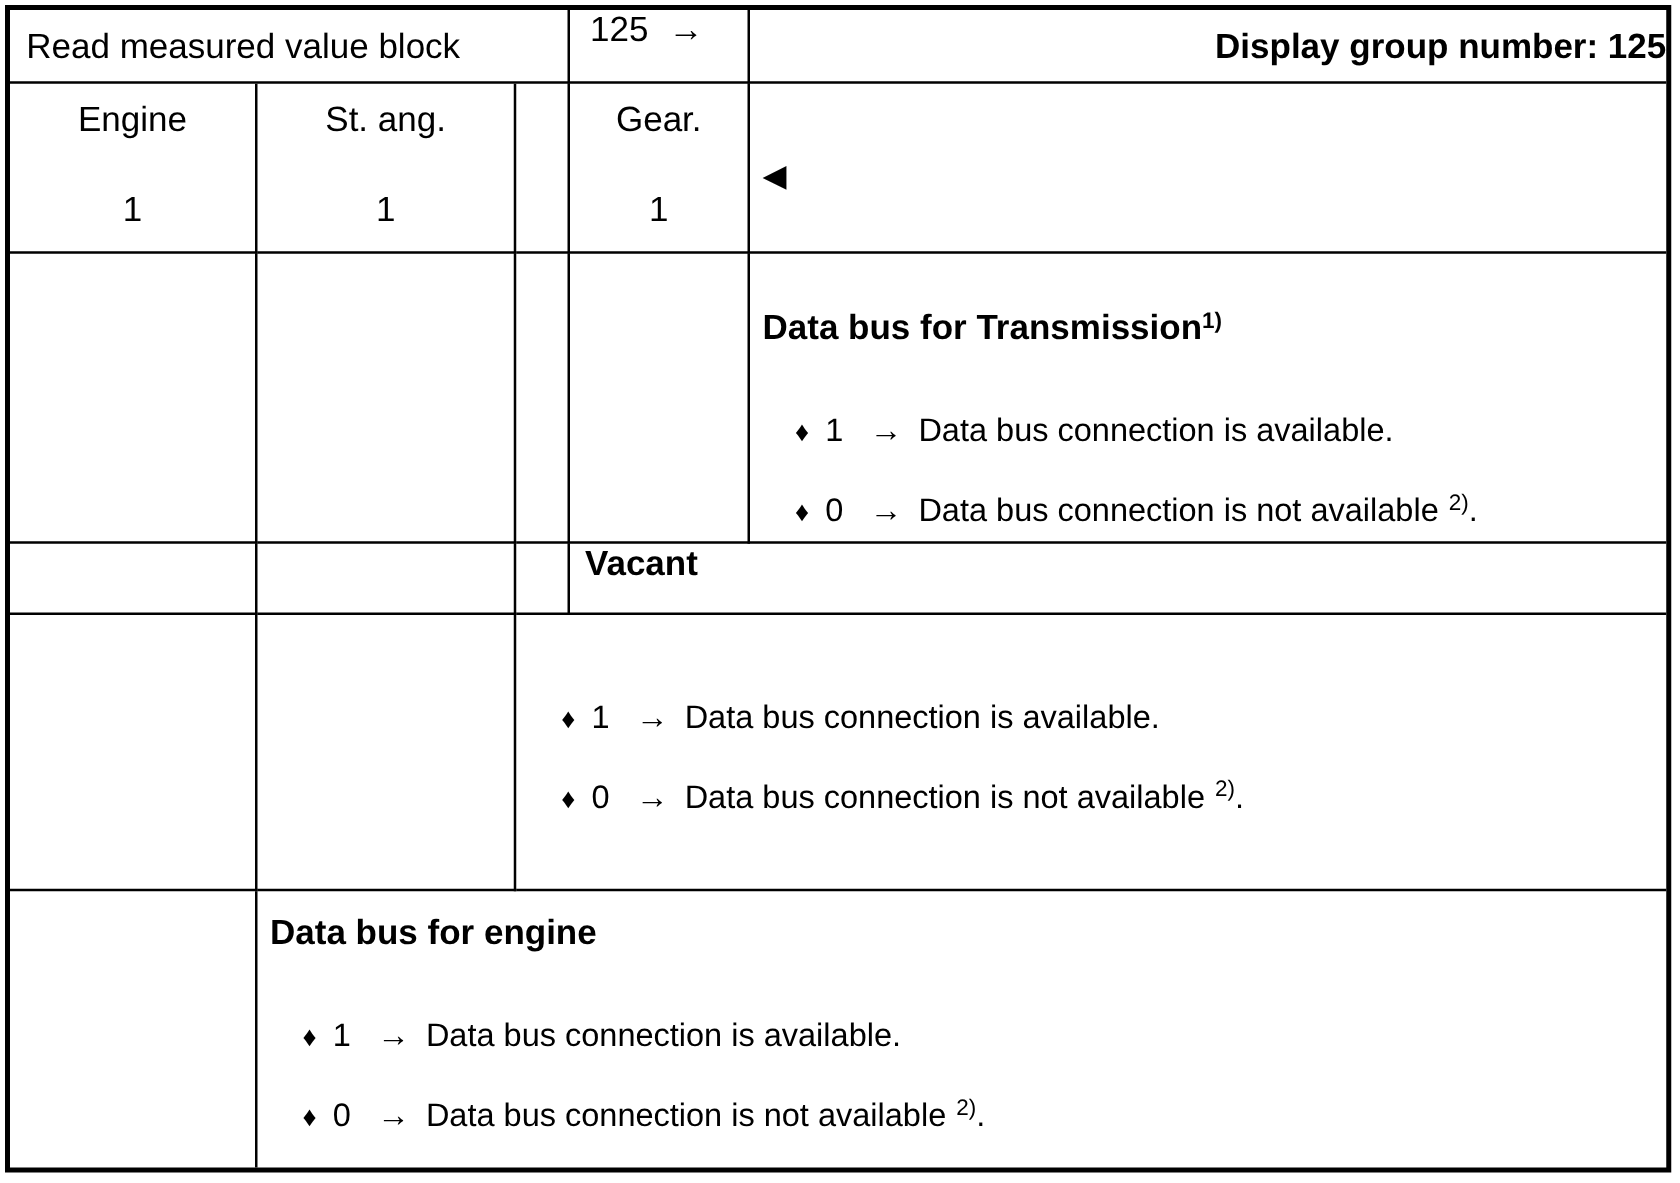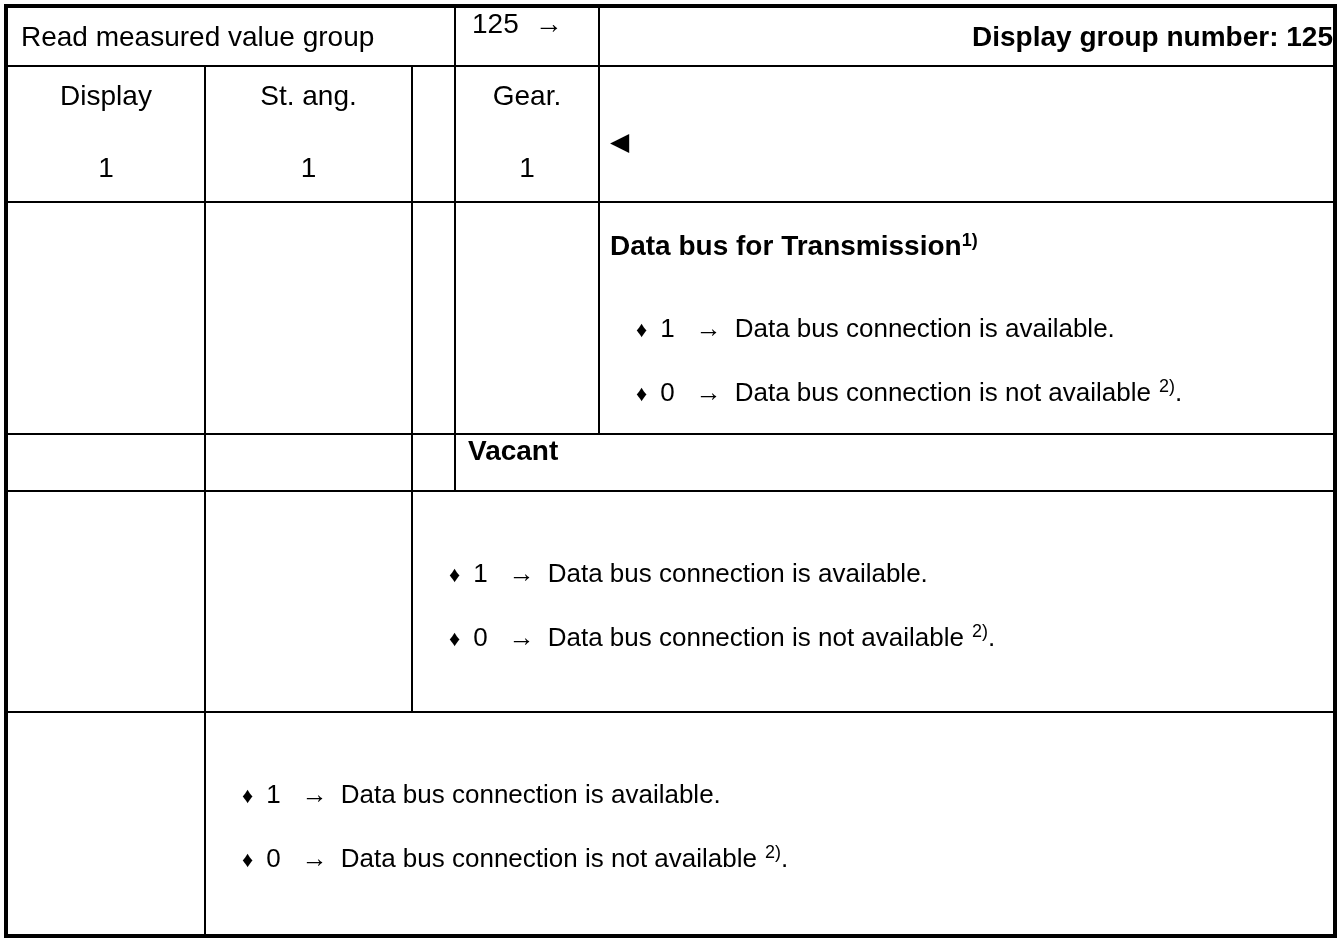--- a/index.html
+++ b/index.html
@@ -28,53 +28,53 @@
        font-size:28px;font-weight:bold;}
 
   
   .field{display:flex;flex-direction:column;justify-content:space-between;
          align-items:center;padding:13px 0 17px;font-size:28px;}
   .note{display:flex;align-items:center;padding:15px 0 0 10px;font-size:28px;}
   .note .tri{font-size:25px;margin-right:8px;line-height:1;}
 
   
   .sec{padding:16px 0 0 10px;}
-  .sec.deep{padding-top:26px;}
+  .sec.deep{padding-top:26px;margin-top:16px;}
   .sec .title{font-size:28px;font-weight:bold;line-height:1.2;}
   .sup{font-size:18px;position:relative;top:-9px;}
   .bullet{display:flex;align-items:baseline;font-size:26px;margin-left:26px;}
   .bullet.b1{margin-top:50px;}
   .bullet.b2{margin-top:33px;}
   .bullet .dia{font-size:22px;margin-right:13px;}
   .bullet .num{margin-right:21px;}
   .bullet .ar{margin-right:13px;}
   .bullet .sup{margin-left:8px;}
 
   .vacant{display:flex;padding-left:12px;
           font-size:28px;font-weight:bold;}
   .ar{letter-spacing:0;}
 </style>
 </head>
 <body>
 
 <div class="tbl">
 
   <div class="c h1a sp3">
-    <span>Read measured value group</span>
+    <span>Read measured value block</span>
   </div>
   <div class="c h1b">
     <span>125</span>
     <span class="ar">→</span>
   </div>
   <div class="c h1c noR">
     <span>Display group number: 125</span>
   </div>
 
   <div class="c field">
-    <span>Display</span>
+    <span>Engine</span>
     <span>1</span>
   </div>
   <div class="c field">
     <span>St. ang.</span>
     <span>1</span>
   </div>
   <div class="c"></div>
   <div class="c field">
     <span>Gear.</span>
     <span>1</span>
@@ -128,20 +128,21 @@
       <span class="num">0</span>
       <span class="ar">→</span>
       <span>Data bus connection is not available</span>
       <span class="sup">2)</span>
       <span>.</span>
     </div>
   </div>
 
   <div class="c noB"></div>
   <div class="c sec sp4 noR noB">
+    <div class="title">Data bus for engine</div>
     <div class="bullet b1">
       <span class="dia">♦</span>
       <span class="num">1</span>
       <span class="ar">→</span>
       <span>Data bus connection is available.</span>
     </div>
     <div class="bullet b2">
       <span class="dia">♦</span>
       <span class="num">0</span>
       <span class="ar">→</span>

